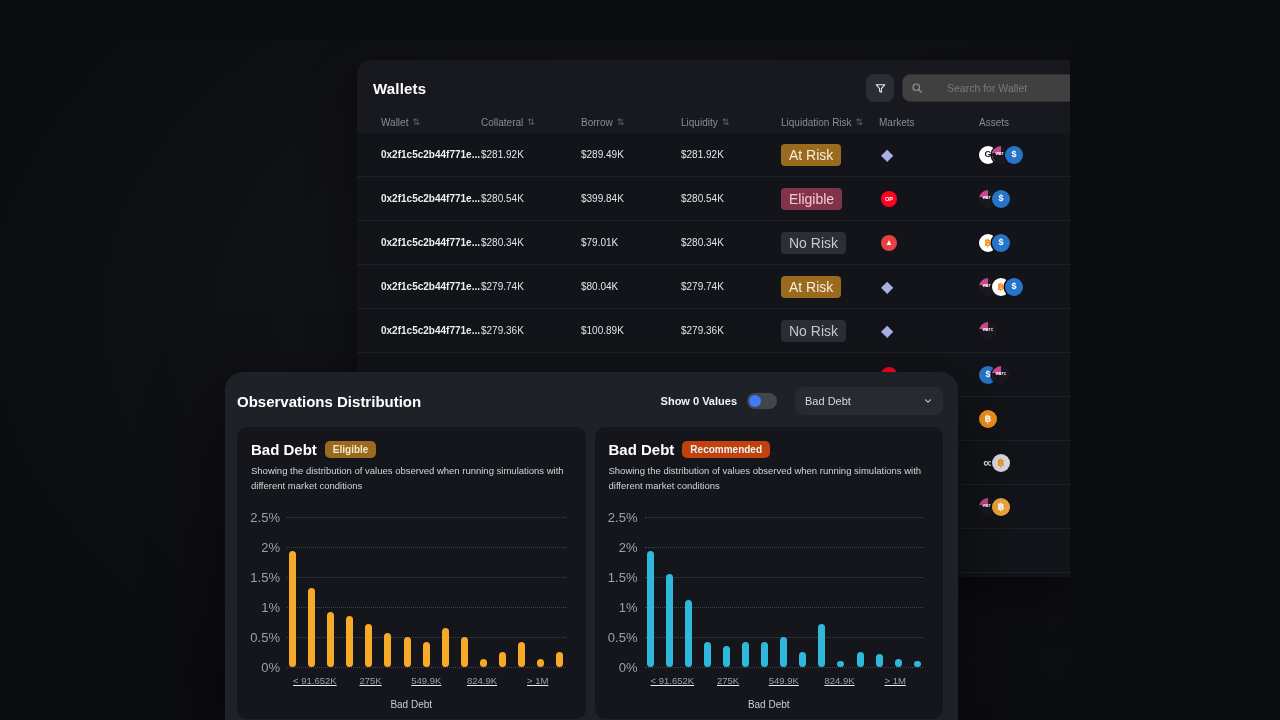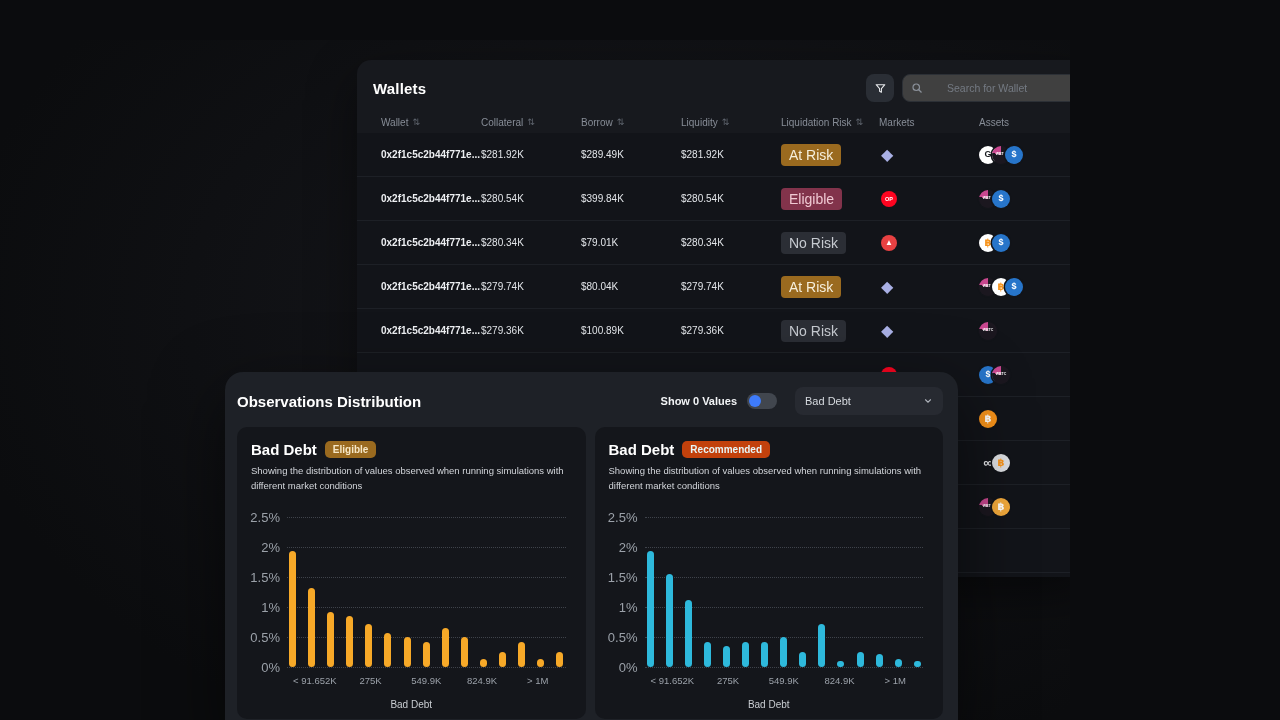--- a/index.html
+++ b/index.html
@@ -58,21 +58,21 @@
   .card{width:349px;height:292px;background:#14161b;border-radius:10px;padding:14px 14px 0 14px;}
   .card-head{display:flex;align-items:center;gap:8px;}
   .card-title{margin:0;font-size:15px;font-weight:700;color:#fff;}
   .chart-badge{font-size:10px;font-weight:700;padding:3px 8px;border-radius:5px;}
   .card-sub{margin:6px 0 0;font-size:9.5px;line-height:1.55;color:#d2d5da;max-width:322px;}
   .chart-area{position:relative;height:150px;margin:24px 6px 0 36px;}
   .gl{position:absolute;left:0;right:0;height:0;border-top:1px dotted #3f434b;}
   .yl{position:absolute;right:100%;margin-right:7px;transform:translateY(-50%);font-size:13px;color:#9ba1a9;white-space:nowrap;}
   .bars{position:absolute;left:2px;right:2px;bottom:0;top:0;display:flex;align-items:flex-end;justify-content:space-between;}
   .bar{width:7px;border-radius:4px;}
-  .xticks{display:flex;margin:8px 6px 0 36px;}
+  .xticks{display:flex;margin:8px 6px 0 36px;text-decoration:underline;}
   .xt{flex:1;text-align:center;font-size:9.5px;color:#9ba1a9;white-space:nowrap;}
   .xtitle{text-align:center;font-size:10px;color:#c9cdd2;margin-top:13px;}
 </style>
 </head>
 <body>
 
 <div class="stage">
 
   <section class="wallets-panel">
     <div class="wp-header">

